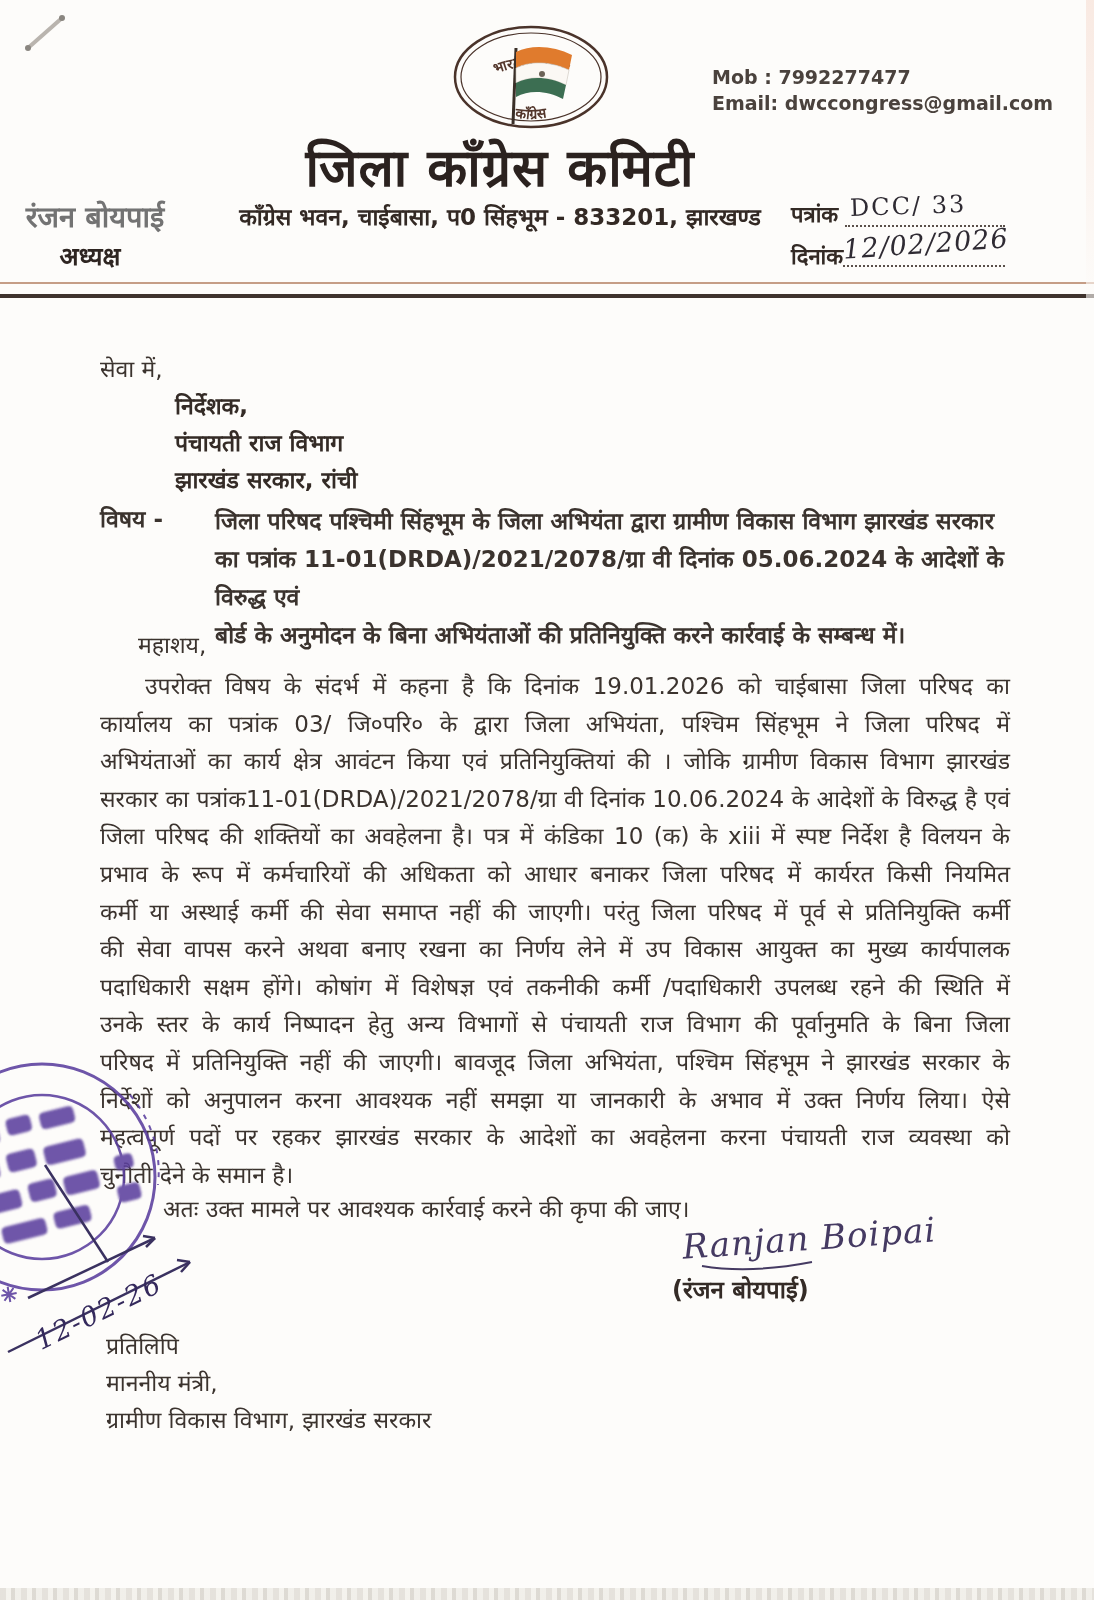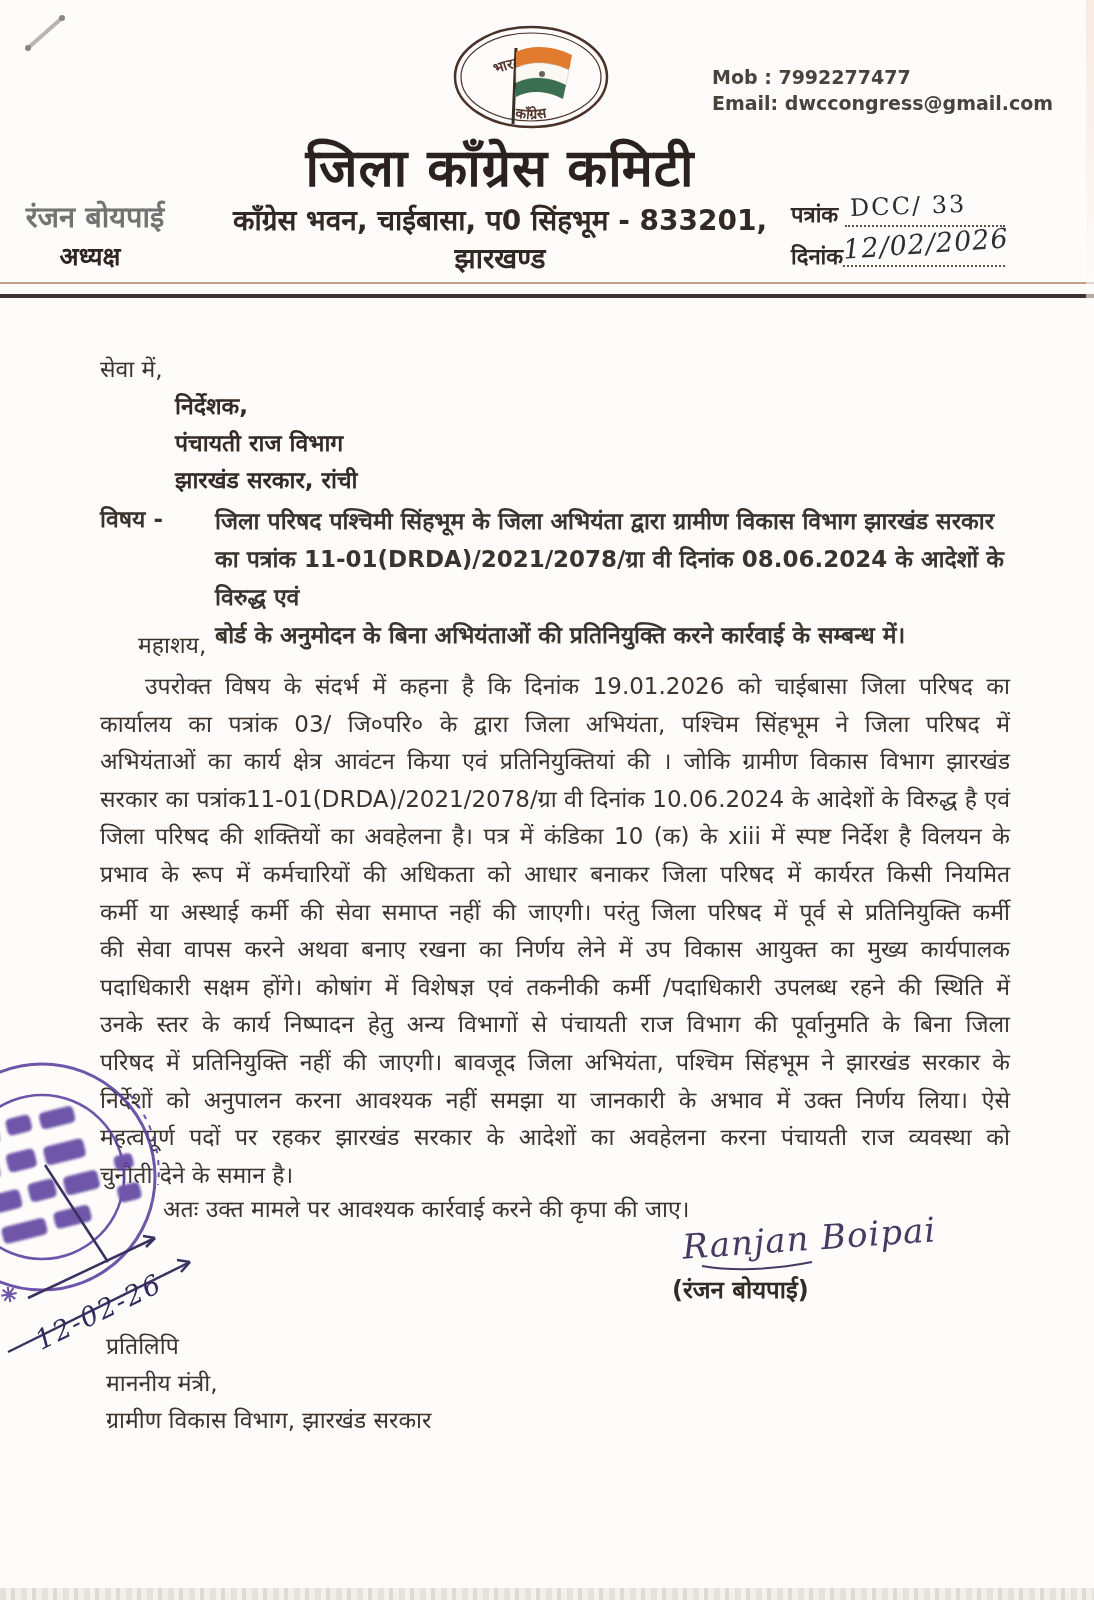--- a/index.html
+++ b/index.html
@@ -12,21 +12,21 @@
   .abs{position:absolute;}
   
   .contact{left:712px;top:64px;font-size:19px;color:#4a423d;font-weight:600;line-height:26px;}
   .contact .lab{display:inline-block;min-width:58px;}
   .org-title{
     left:230px;top:130px;width:540px;text-align:center;
     font-size:52px;font-weight:800;color:#2b221f;letter-spacing:1px;
   }
   .org-address{
     left:220px;top:200px;width:560px;text-align:center;
-    font-size:28px;font-weight:700;color:#332924;
+    font-size:23px;font-weight:700;color:#332924;
   }
   .president-name{left:0;top:196px;width:190px;text-align:center;font-size:29px;font-weight:800;color:#737373;}
   .president-title{left:20px;top:238px;width:140px;text-align:center;font-size:25px;font-weight:700;color:#2e2521;}
   .refrow{font-size:22px;font-weight:700;color:#332a25;}
   .ref-label{left:791px;top:198px;}
   .date-label{left:791px;top:240px;}
   .hand{font-family:"DejaVu Serif","Liberation Serif",serif;font-weight:400;color:#2f2b33;}
   .ref-value{left:850px;top:192px;font-size:24px;transform:rotate(-2deg);letter-spacing:2px;}
   .date-value{left:843px;top:228px;font-size:27px;font-style:italic;transform:rotate(-4deg);letter-spacing:1px;}
   .dotline{border-bottom:2px dotted #5a504a;height:1px;}
@@ -134,21 +134,21 @@
 <div class="abs txt recipient">
   <div>निर्देशक,</div>
   <div>पंचायती राज विभाग</div>
   <div>झारखंड सरकार, रांची</div>
 </div>
 
 <div class="abs txt subject">
   <div class="slabel">विषय -</div>
   <div class="slines">
     <div>जिला परिषद पश्चिमी सिंहभूम के जिला अभियंता द्वारा ग्रामीण विकास विभाग झारखंड सरकार</div>
-    <div>का पत्रांक 11-01(DRDA)/2021/2078/ग्रा वी दिनांक 08.06.2024 के आदेशों के विरुद्ध एवं</div>
+    <div>का पत्रांक 11-01(DRDA)/2021/2078/ग्रा वी दिनांक 05.06.2024 के आदेशों के विरुद्ध एवं</div>
     <div>बोर्ड के अनुमोदन के बिना अभियंताओं की प्रतिनियुक्ति करने कार्रवाई के सम्बन्ध में।</div>
   </div>
 </div>
 
 <div class="abs txt greeting">महाशय,</div>
 
 <div class="abs txt bodyblock">
   <div class="jline indent1">उपरोक्त विषय के संदर्भ में कहना है कि दिनांक 19.01.2026 को चाईबासा जिला परिषद का</div>
   <div class="jline">कार्यालय का पत्रांक 03/ जि०परि० के द्वारा जिला अभियंता, पश्चिम सिंहभूम ने जिला परिषद में</div>
   <div class="jline">अभियंताओं का कार्य क्षेत्र आवंटन किया एवं प्रतिनियुक्तियां की । जोकि ग्रामीण विकास विभाग झारखंड</div>

